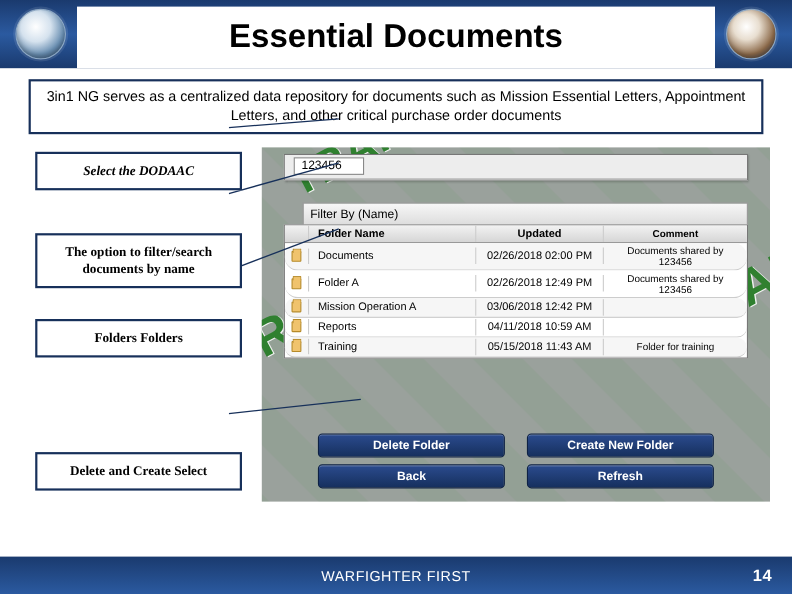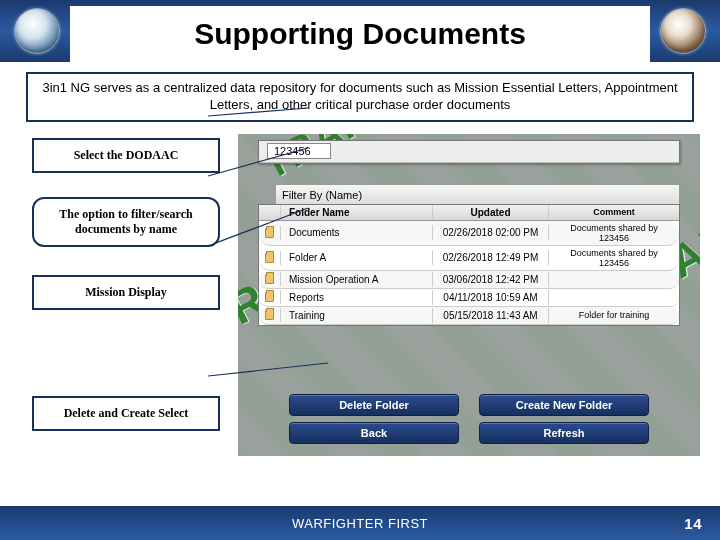--- a/index.html
+++ b/index.html
@@ -8,22 +8,22 @@
   .header { background: linear-gradient(to bottom, #1a3a6e 0%, #2b5aa0 50%, #1a3a6e 100%); height: 62px; display: flex; align-items: center; padding: 0 14px; position: relative; }
   .seal-left, .seal-right { width: 46px; height: 46px; border-radius: 50%; background: radial-gradient(circle at 40% 35%, #fff 0%, #d5e2ee 35%, #6a8fb2 65%, #294a73 100%); border: 1px solid #8fa9c4; box-shadow: inset 0 -3px 4px rgba(0,0,0,.25), 0 0 0 2px rgba(255,255,255,.1); display:flex; align-items:center; justify-content:center; font-size:7px; color:#2a4a73; font-weight:bold; }
   .seal-right { background: radial-gradient(circle at 40% 35%, #fff 0%, #e8ded0 30%, #8c6a4a 65%, #2d3c5a 100%); }
   .title-wrap { position: absolute; left: 70px; right: 70px; top: 6px; bottom: 0; background: #fff; display: flex; align-items: center; justify-content: center; }
 
   .banner { border: 2px solid #17305a; margin: 10px 26px 8px 26px; padding: 6px 14px; font-size: 13px; text-align: center; line-height: 1.3; font-family: "Segoe UI", Arial, sans-serif; }
 
   .content { display: flex; padding: 4px 20px 4px 32px; gap: 0; position: relative; height: 330px; }
   .left-col { width: 188px; display: flex; flex-direction: column; gap: 20px; padding-top: 4px; position: relative; z-index: 3; }
   .callout { border: 2px solid #17305a; background: #fff; padding: 8px 10px; font-size: 12px; text-align: center; font-weight: bold; font-family: "Times New Roman", serif; line-height: 1.25; }
-  .callout.one { margin-top: 0; }
-  .callout.two { margin-top: 4px; border-radius: 12px; }
+  .callout.one { margin-top: 0; font-style: italic; }
+  .callout.two { margin-top: 19px; }
   .callout.three { margin-top: 8px; }
   .callout.four { margin-top: 66px; }
 
   .right-col { flex: 1; margin-left: 18px; position: relative; }
   .app-bg { position: absolute; inset: 0; background:
       linear-gradient(45deg, rgba(34,139,34,.06) 25%, transparent 25%, transparent 50%, rgba(34,139,34,.06) 50%, rgba(34,139,34,.06) 75%, transparent 75%),
       #9aa19c;
     background-size: 90px 90px; overflow: hidden; }
   .wm { position: absolute; font-size: 46px; font-weight: 900; color: #1e7b1e; transform: rotate(-28deg); opacity: .85; font-family: Arial Black, Arial, sans-serif; letter-spacing: 1px; text-shadow: 1px 1px 0 #fff; }
   .wm1 { left: -40px; top: 130px; }
@@ -59,32 +59,32 @@
 
   .footer { position: absolute; left: 0; right: 0; bottom: 0; height: 34px; background: linear-gradient(to bottom, #1a3a6e, #2b5aa0); display: flex; align-items: center; justify-content: center; color: #fff; font: 13px Arial; letter-spacing: .5px; }
   .pagenum { position: absolute; right: 18px; font-weight: bold; font-size: 15px; }
 </style>
 </head>
 <body>
 
 <div class="header">
   <div class="seal-left"></div>
   <div class="title-wrap">
-    <div style="font-size:30px; font-weight:bold;">Supporting Documents</div>
+    <div style="font-size:30px; font-weight:bold;">Essential Documents</div>
   </div>
   <div class="seal-right" style="margin-left:auto;"></div>
 </div>
 
 <div class="banner">3in1 NG serves as a centralized data repository for documents such as Mission Essential Letters, Appointment Letters, and other critical purchase order documents</div>
 
 <div class="content">
   <div class="left-col">
     <div class="callout one">Select the DODAAC</div>
     <div class="callout two">The option to filter/search documents by name</div>
-    <div class="callout three">Mission Display</div>
+    <div class="callout three">Folders Folders</div>
     <div class="callout four">Delete and Create Select</div>
   </div>
 
   <div class="right-col">
     <div class="app-bg">
       <div class="wm wm3">TRAIN</div>
       <div class="wm wm1">TRAIN</div>
       <div class="wm wm2">TRAIN</div>
 
       <div class="panel">

